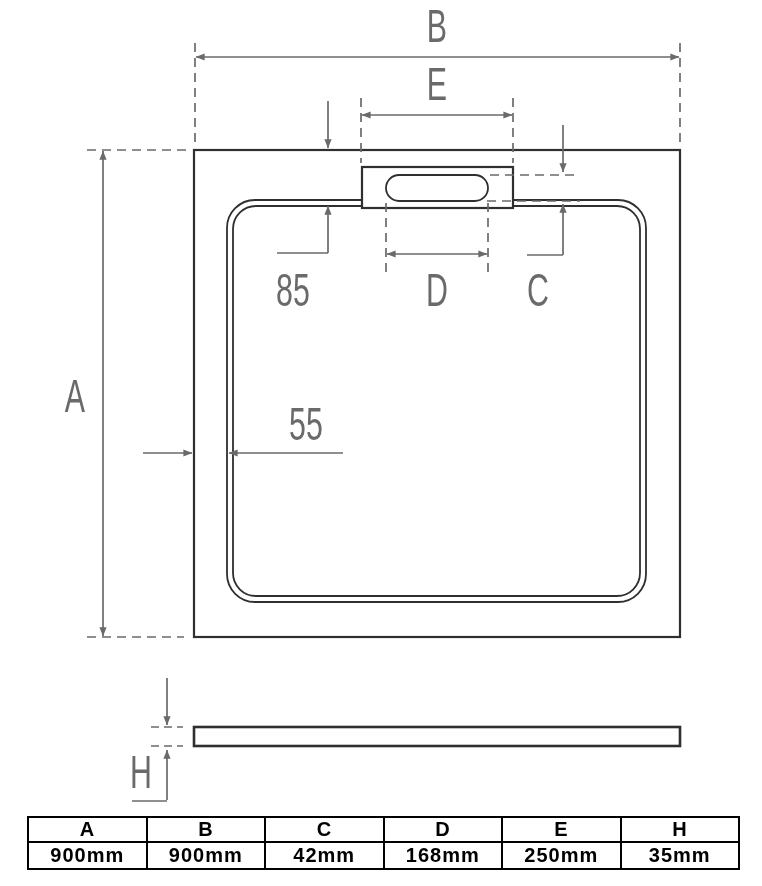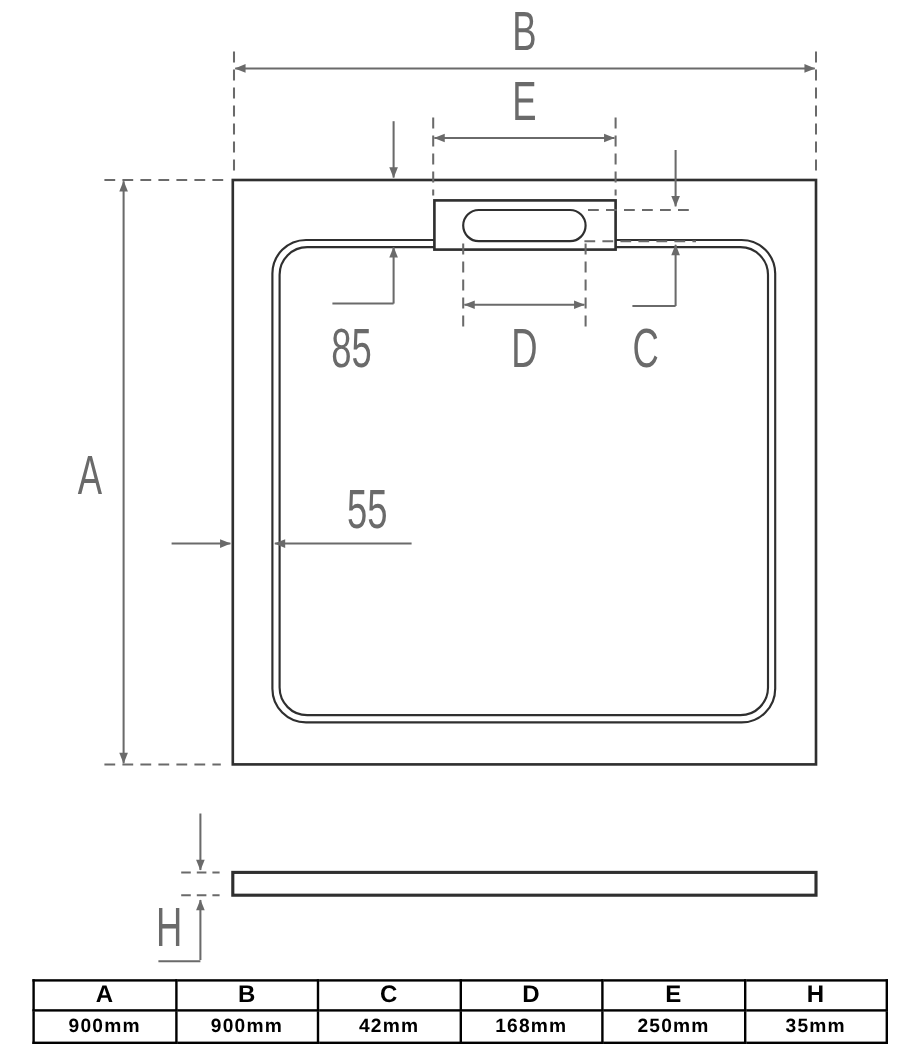--- a/index.html
+++ b/index.html
@@ -29,21 +29,21 @@
   .dim-table {
     position:absolute; left:27px; top:816px; width:713px;
     border-collapse:collapse; table-layout:fixed;
     color:var(--c-table,#000); font-weight:bold;
   }
   .dim-table th, .dim-table td {
     border:2px solid var(--c-table,#000);
     text-align:center; vertical-align:middle; padding:0;
   }
   .dim-table th { height:21px; font-size:20px; letter-spacing:0.5px; }
-  .dim-table td { height:25px; font-size:16px; letter-spacing:1px; }
+  .dim-table td { height:25px; font-size:20px; letter-spacing:1px; }
 </style>
 </head>
 <body>
 
 <div class="page">
 
   <svg class="drawing" width="762" height="812" viewBox="0 0 762 812">
     <defs>
       <marker id="arr" viewBox="0 0 10 10" refX="9.6" refY="5" markerWidth="20" markerHeight="9" markerUnits="userSpaceOnUse" orient="auto-start-reverse">
         <path class="arrowhead" d="M0,1 L10,5 L0,9 Z"></path>

